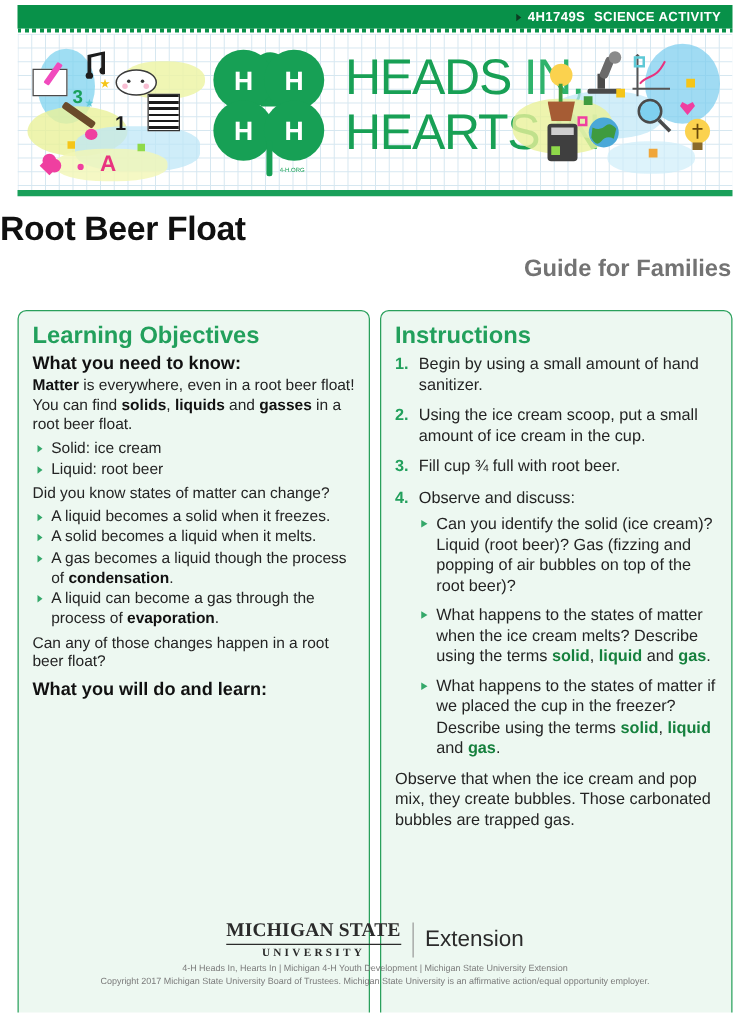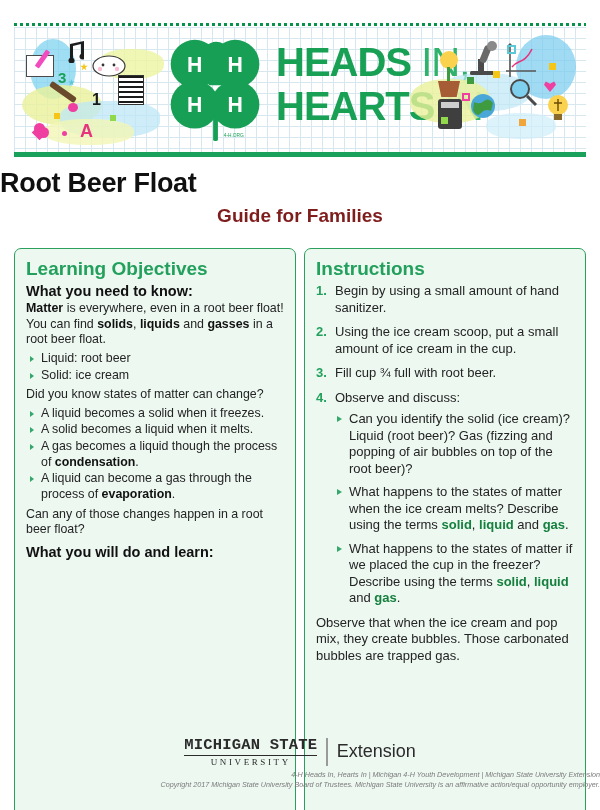--- a/index.html
+++ b/index.html
@@ -60,31 +60,31 @@
   
   .blob { position: absolute; border-radius: 50%; filter: blur(0.4px); }
 
   
   .clover { position: absolute; left: 150px; top: 8px; width: 104px; height: 108px; }
   .logo-text {
     position: absolute; left: 262px; top: 16px;
     line-height: .95;
   }
   .logo-line { white-space: nowrap; font-size: 40px; font-weight: bold; letter-spacing: -1px; }
-  .lt-bold { color: #18a055; font-weight: 700; }
+  .lt-bold { color: #18a055; font-weight: 400; }
   .lt-light { color: #2fb36c; font-weight: 300; }
 
   
   .doc-title {
     position: absolute; left: 0; right: 0; top: 168px; text-align: left;
     font-size: 27px; font-weight: bold; color: #101010; letter-spacing: -0.3px;
   }
   .doc-sub {
-    position: absolute; left: 0; right: 0; top: 205px; text-align: center;
-    font-size: 19px; font-weight: bold; color: #7f1d1d;
+    position: absolute; left: 0; right: 15px; top: 205px; text-align: right;
+    font-size: 19px; font-weight: bold; color: #737373;
   }
 
   
   .panels { position: absolute; left: 14px; top: 248px; right: 14px; height: 582px; display: flex; gap: 8px; }
   .panel {
     border: 1.6px solid #2aa05c; border-radius: 7px;
     background: #edf8f1;
     padding: 9px 11px 10px 11px;
     position: relative;
   }
@@ -141,42 +141,47 @@
   ol.numlist ul.sublist > li b { font-weight: bold; color: #15803d; }
   .closing { font-size: 13px; color: #242424; line-height: 1.3; margin-top: 2px; }
 
   
   .msu {
     position: absolute; left: 0; right: 0; top: 736px;
     display: flex; align-items: center; justify-content: center; gap: 9px;
   }
   .msu-left { text-align: center; }
   .msu-top {
-    font-family: Liberation Mono, monospace;
+    font-family: Liberation Serif, serif;
     font-size: 15.5px; font-weight: bold; color: #2b2b2b; letter-spacing: .2px;
     border-bottom: 1.6px solid #2b2b2b; padding-bottom: 1px;
   }
   .msu-bot {
     font-family: "Liberation Serif", serif;
-    font-size: 9px; font-weight: normal; color: #2b2b2b; letter-spacing: 2.6px;
+    font-size: 9px; font-weight: bold; color: #2b2b2b; letter-spacing: 2.6px;
     margin-top: 1px;
   }
   .msu-div { width: 1.4px; height: 28px; background: #9a9a9a; }
   .msu-ext { font-size: 18px; color: #2b2b2b; font-weight: 400; }
 
   .fineprint {
-    position: absolute; left: 0; right: 0; top: 770px; text-align: right;
-    color: #7b7b7b; font-size: 7.2px; line-height: 1.45; font-style: italic;
+    position: absolute; left: 0; right: 0; top: 770px; text-align: center;
+    color: #7b7b7b; font-size: 7.2px; line-height: 1.45;
   }
 </style>
 </head>
 <body>
 
 <div class="page">
 
+  <div class="topbar">
+    <span class="tri"></span>
+    <span class="code">4H1749S</span>
+    <span class="actname">SCIENCE ACTIVITY</span>
+  </div>
   <div class="topbar-dashes"></div>
 
   <div class="banner">
     <div class="grid"></div>
 
     <div>
       <div class="blob" style="left:16px; top:12px; width:46px; height:60px; background:#7fd4ef; opacity:.75;"></div>
       <div class="blob" style="left:8px; top:58px; width:80px; height:40px; background:#eaf29a; opacity:.8;"></div>
       <div class="blob" style="left:46px; top:74px; width:100px; height:36px; background:#bfe7f7; opacity:.75; border-radius:40%;"></div>
       <div class="blob" style="left:84px; top:22px; width:66px; height:30px; background:#eef5a8; opacity:.85; border-radius:45%;"></div>
@@ -303,22 +308,22 @@
   <div class="doc-title">Root Beer Float</div>
   <div class="doc-sub">Guide for Families</div>
 
   <div class="panels">
 
     <div class="panel panel-left">
       <div class="panel-h">Learning Objectives</div>
       <div class="sub-h">What you need to know:</div>
       <div class="para"><b>Matter</b> is everywhere, even in a root beer float! You can find <b>solids</b>, <b>liquids</b> and <b>gasses</b> in a root beer float.</div>
       <ul class="blist">
+          <li>Solid: ice cream</li>
           <li>Liquid: root beer</li>
-          <li>Solid: ice cream</li>
         </ul>
       <div class="para">Did you know states of matter can change?</div>
       <ul class="blist">
           <li>A liquid becomes a solid when it freezes.</li>
           <li>A solid becomes a liquid when it melts.</li>
           <li>A gas becomes a liquid though the process of <b>condensation</b>.</li>
           <li>A liquid can become a gas through the process of <b>evaporation</b>.</li>
         </ul>
       <div class="para">Can any of those changes happen in a root beer float?</div>
       <div class="sub-h" style="margin-top:6px;">What you will do and learn:</div>

